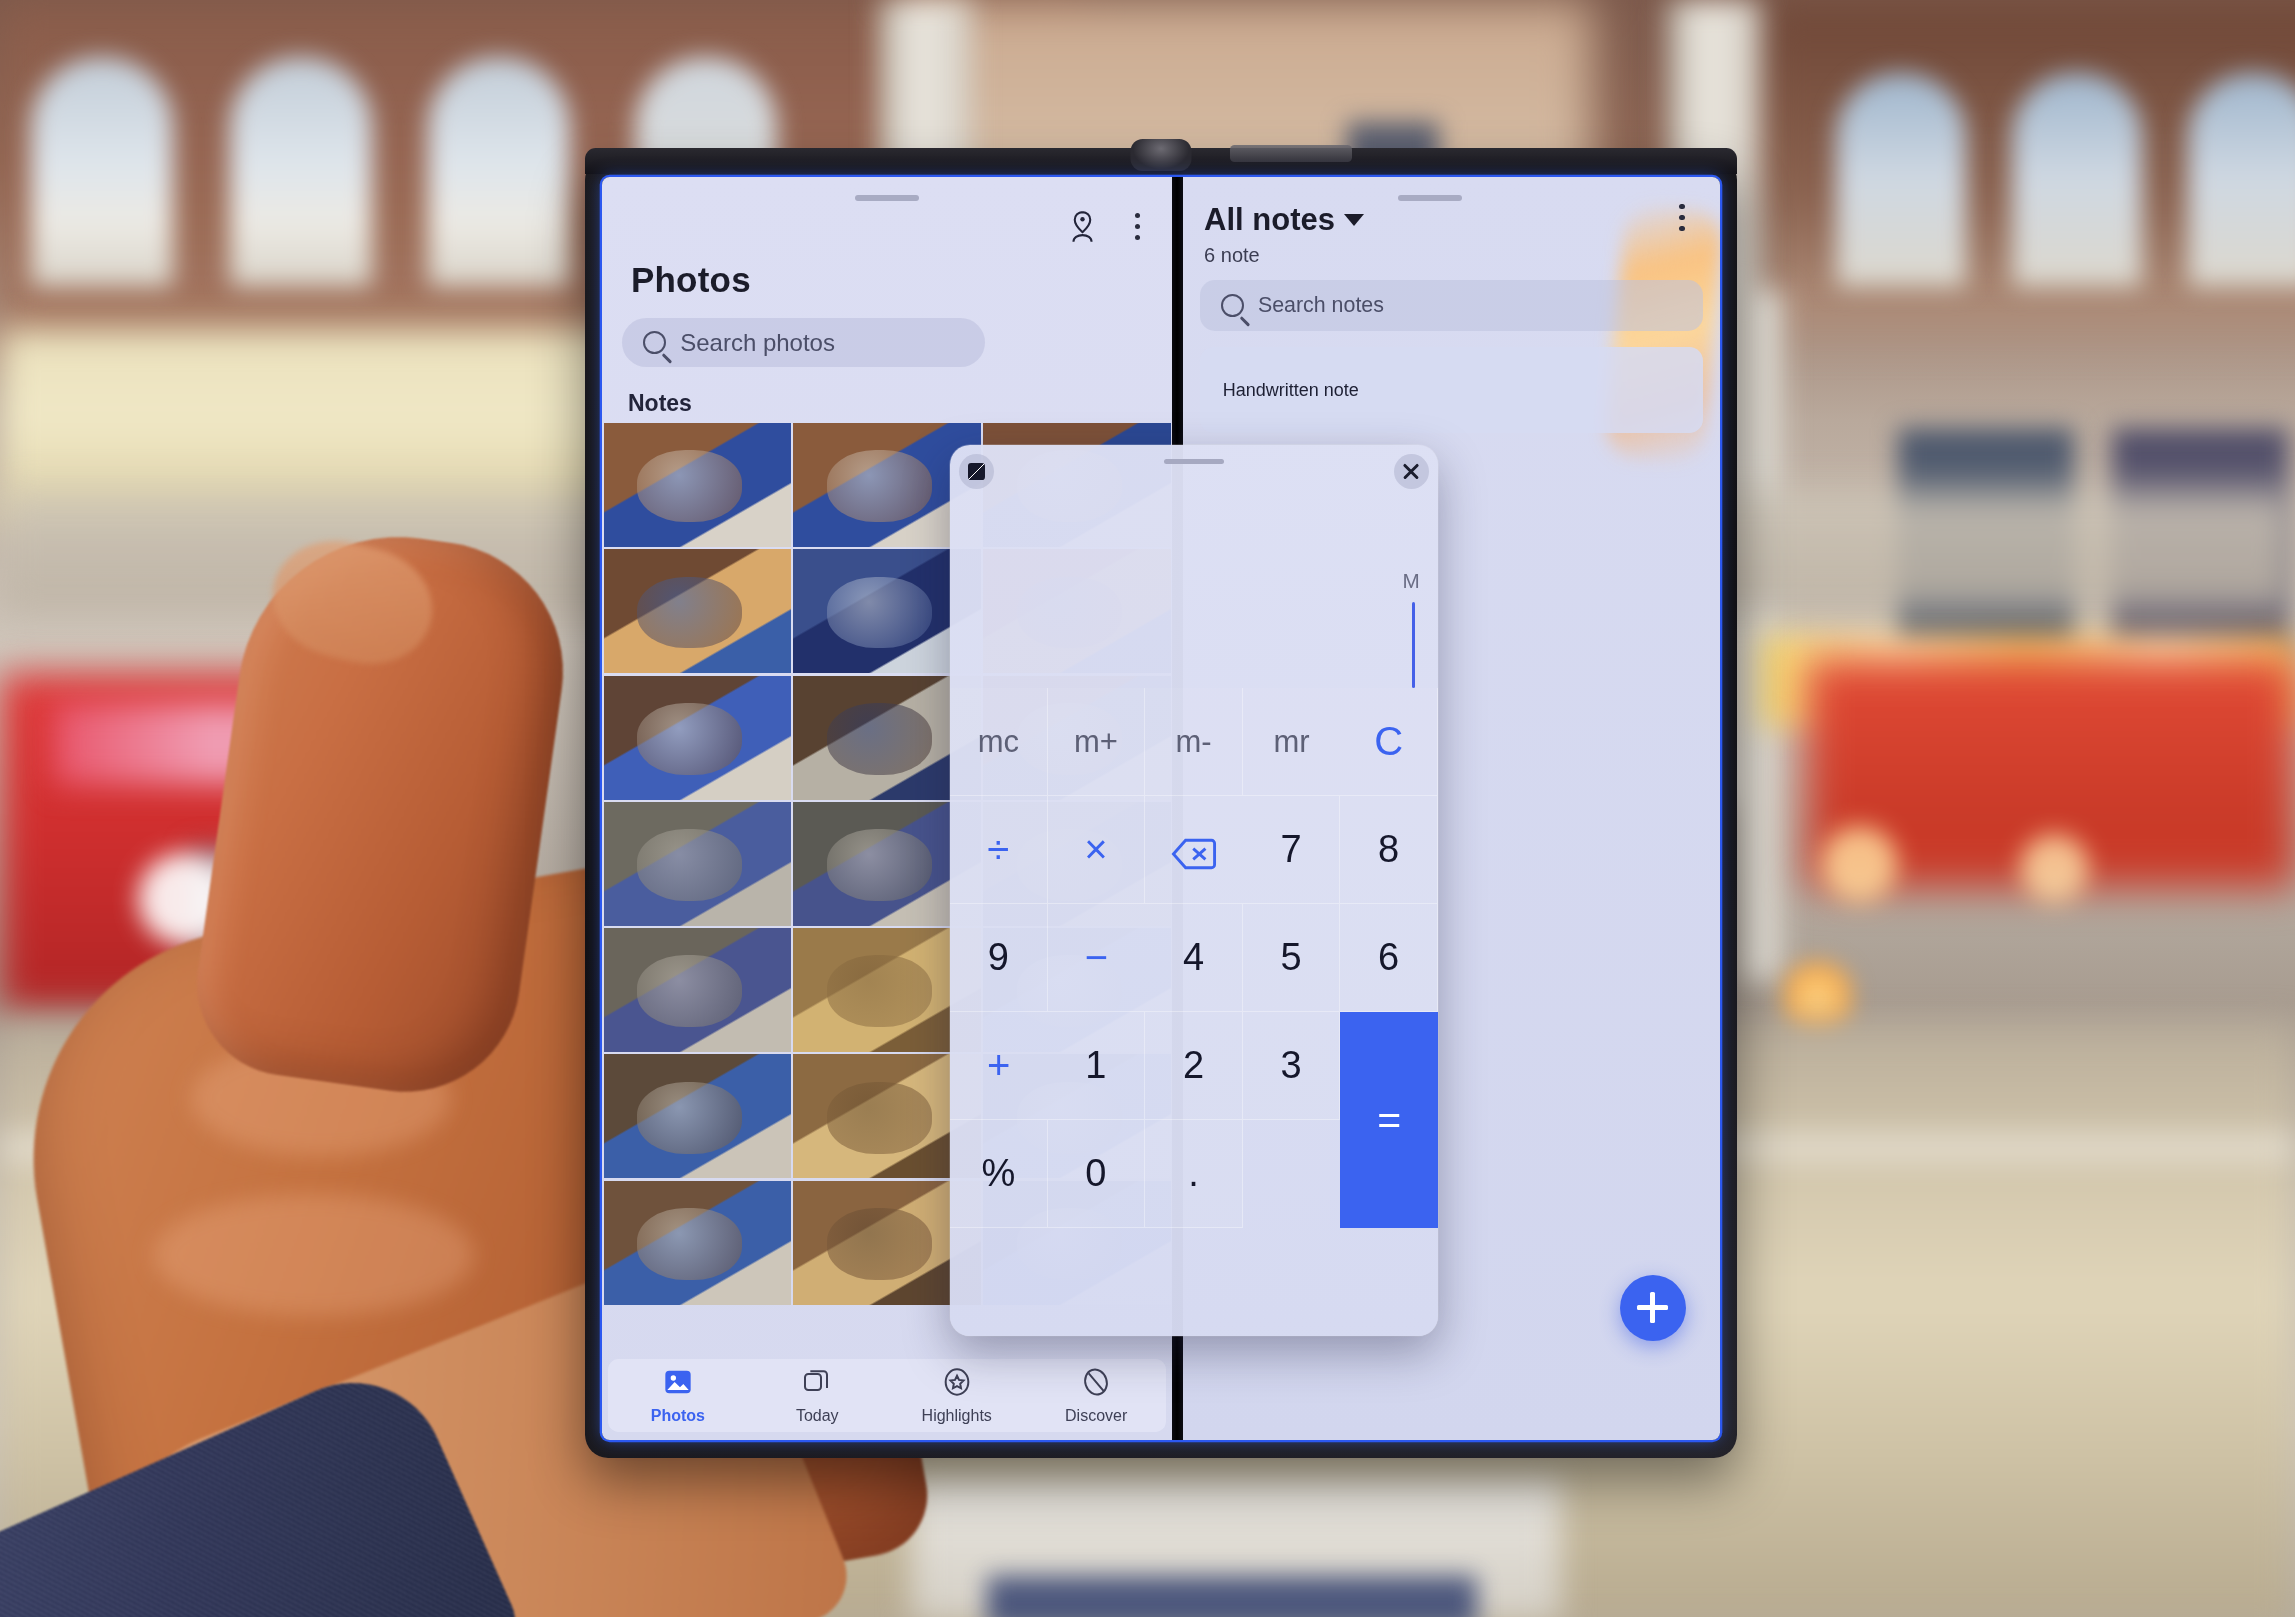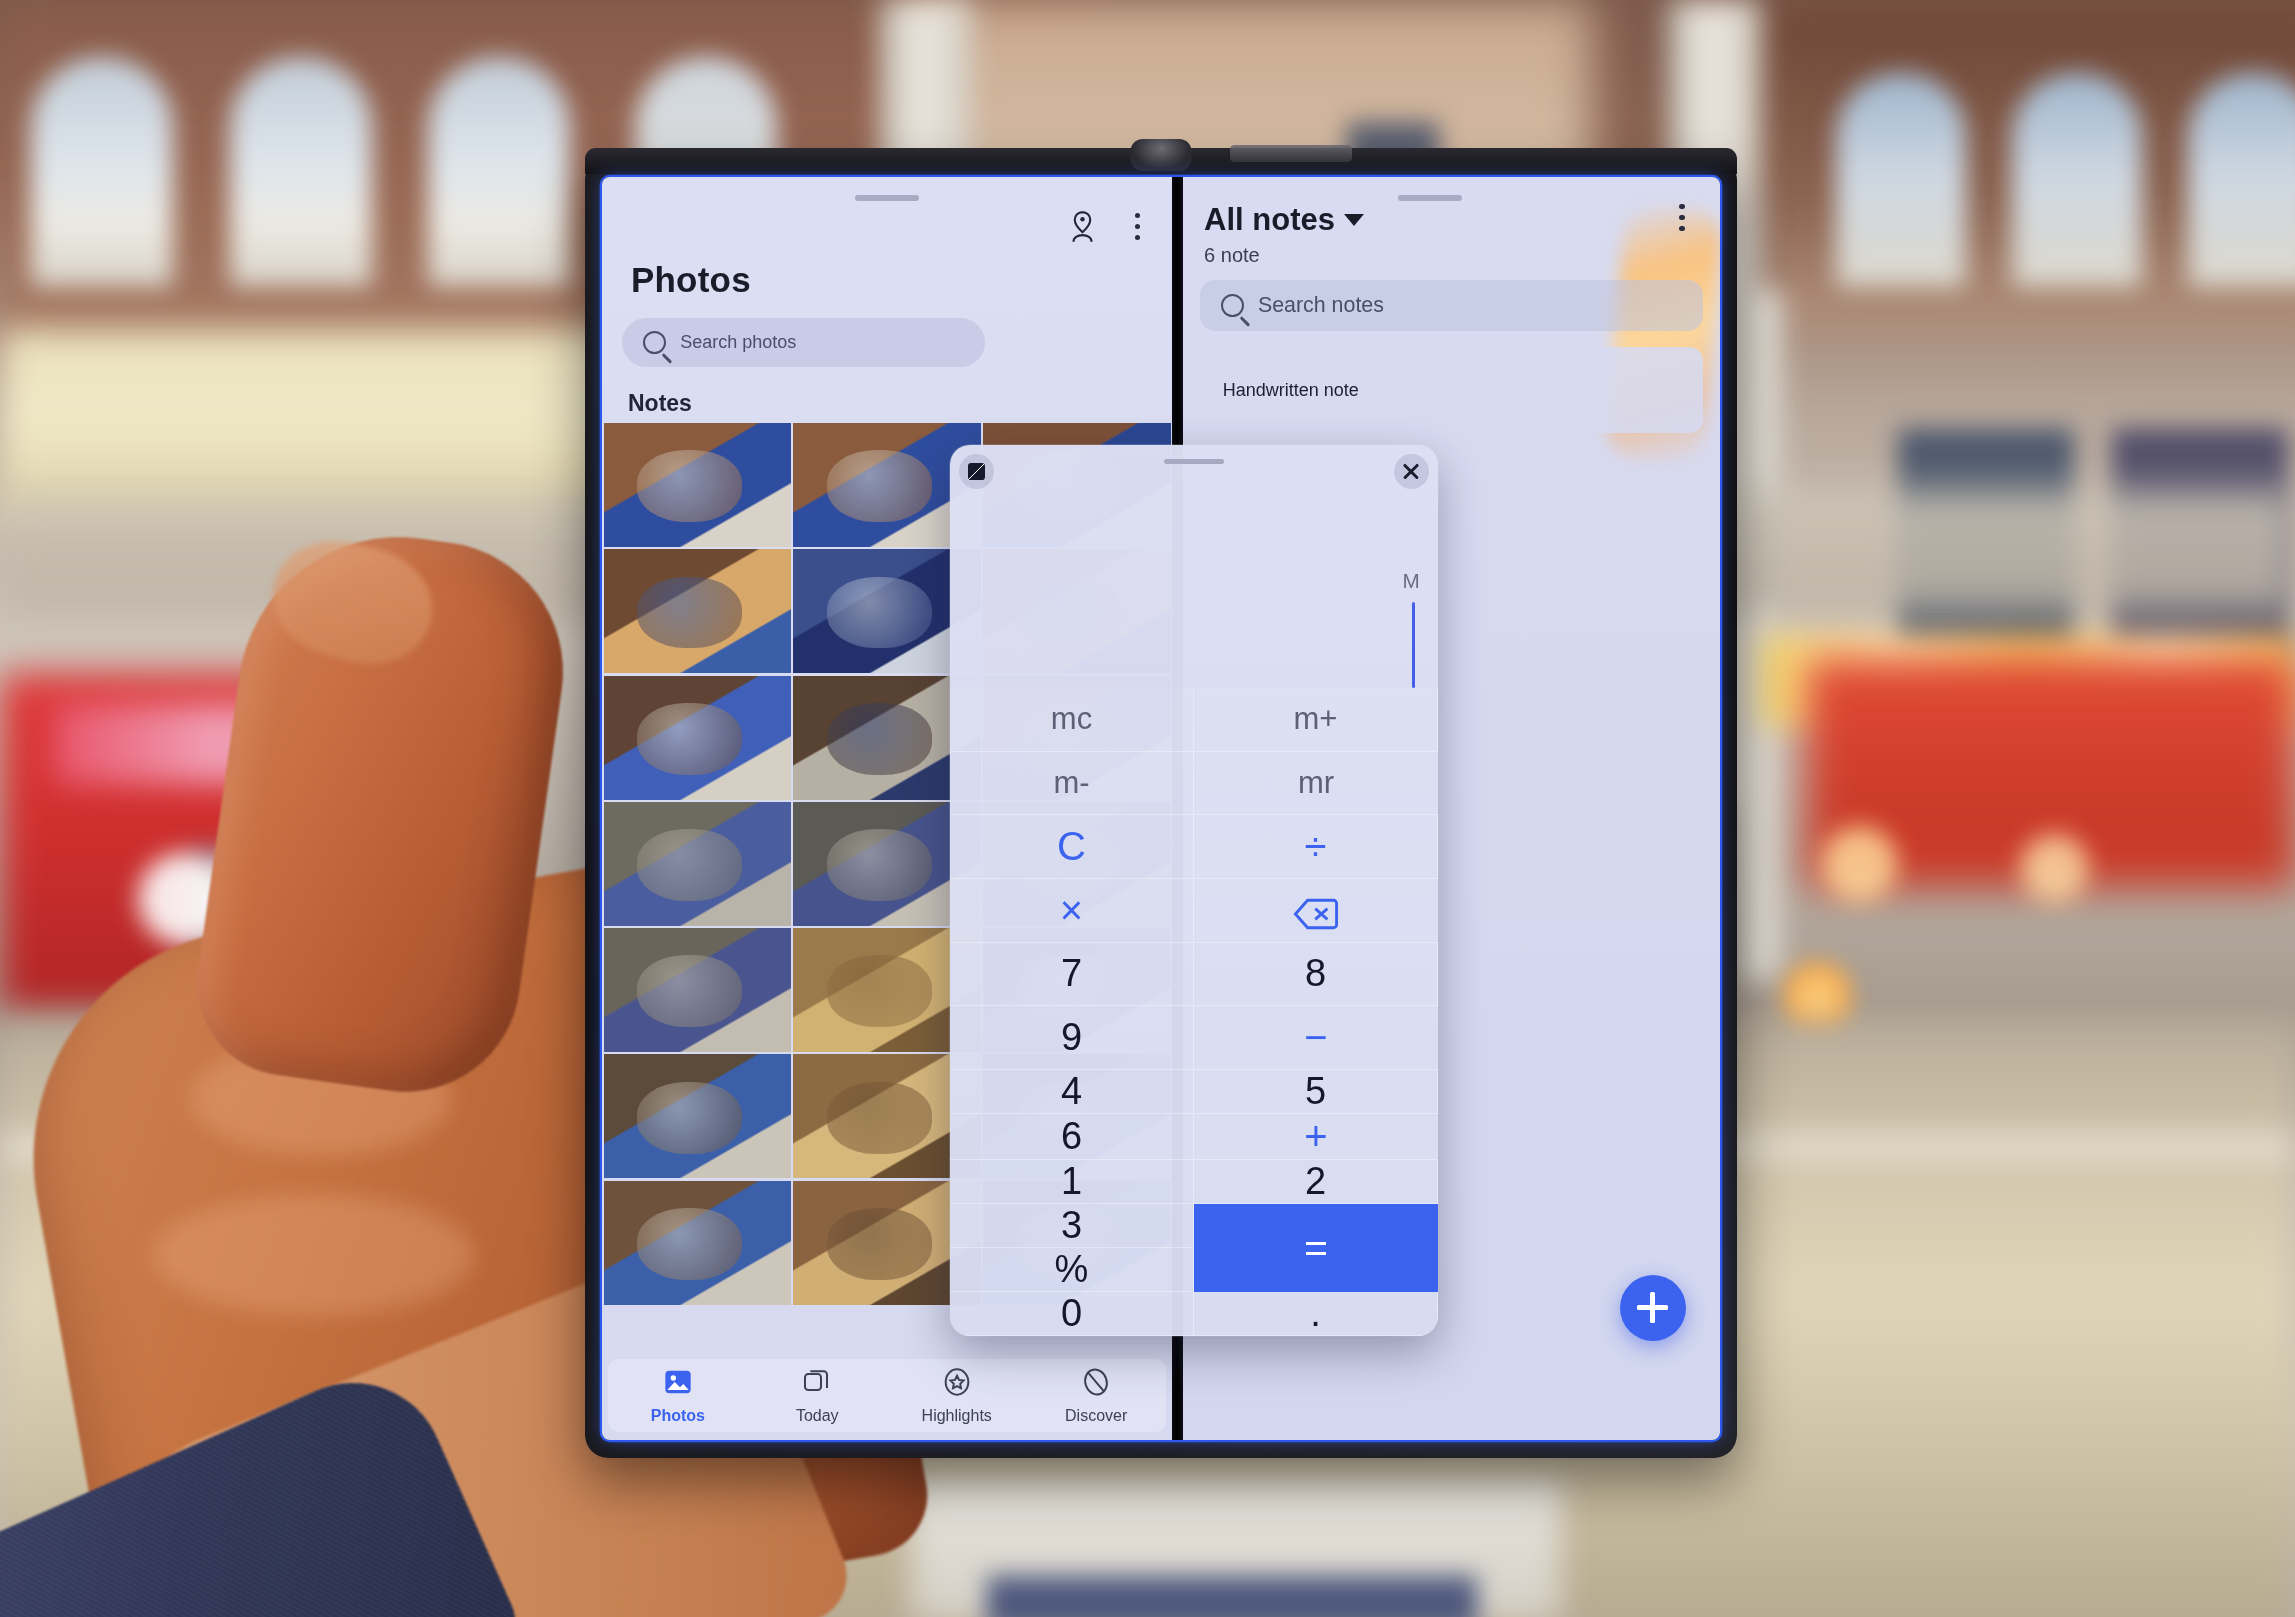--- a/index.html
+++ b/index.html
@@ -232,21 +232,21 @@
   .kebab i { display:block; width:5.4px; height:5.4px; border-radius:50%; background:#2a2c3e; }
   .photos-title {
     position:absolute; top:83px; left:29px;
     font-size:35px; font-weight:700; color:#1b1c2a; letter-spacing:0.2px;
   }
   .search-pill {
     position:absolute; top:141px; left:20px; width:363px; height:49px;
     border-radius:26px; background:rgba(190,194,222,.62);
     display:flex; align-items:center; gap:13.8px; padding:0 21.4px;
   }
-  .search-pill span { font-size:18px; color:#4b4e68; }
+  .search-pill span { font-size:24px; color:#4b4e68; }
   .section-label {
     position:absolute; top:213px; left:26px; font-size:23px; font-weight:600; color:#22243a;
   }
   .photo-grid {
     position:absolute; top:246px; left:0; width:100%;
     display:grid; grid-template-columns: repeat(3, 1fr); gap:2.3px; padding:0 1.5px;
   }
   .cell { width:100%; height:124px; overflow:hidden; position:relative; }
   .cell > .ph { position:absolute; inset:0; }
 
@@ -318,21 +318,21 @@
   }
   .x-glyph::before{ transform:rotate(45deg);} .x-glyph::after{ transform:rotate(-45deg);}
 
   .calc-display { position:absolute; top:0; left:0; right:0; height:243px; }
   .mem-flag { position:absolute; right:18.4px; top:124px; font-size:20.7px; color:#6a6d85; }
   .caret-bar { position:absolute; right:23px; top:157px; width:3.1px; height:86px;
                background:#4560e8; border-radius:1.5px; }
   .calc-value { position:absolute; right:23px; top:153px; font-size:46px; color:#14162a; }
 
   .calc-keys { position:absolute; top:243px; left:0; right:0; bottom:0;
-               display:grid; grid-template-columns: repeat(2,1fr);
+               display:grid; grid-template-columns: repeat(5,1fr);
                grid-template-rows: repeat(6,1fr); }
   .key { display:flex; align-items:center; justify-content:center;
          border-right:0.8px solid rgba(255,255,255,.35);
          border-bottom:0.8px solid rgba(255,255,255,.35);
          font-size:38px; color:#15172b; background: rgba(255,255,255,.06); }
   .key.mem { font-size:31px; color:#5d6076; }
   .key.op  { color:#3b63f0; font-size:40px; }
   .key.eq  { grid-row: span 2; background:#3b63f0; color:#fff; font-size:41px;
              border:none; border-radius: 0 0 0 0; }
   .key:nth-child(4n) { border-right:none; }

